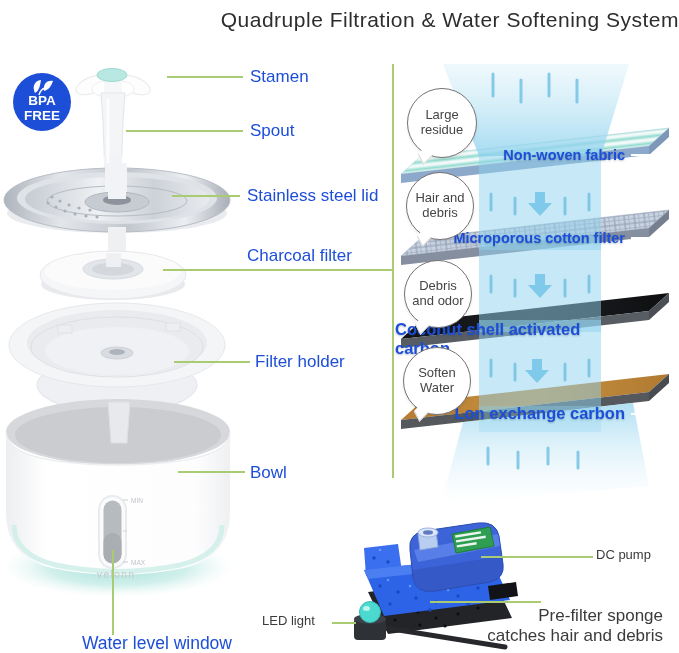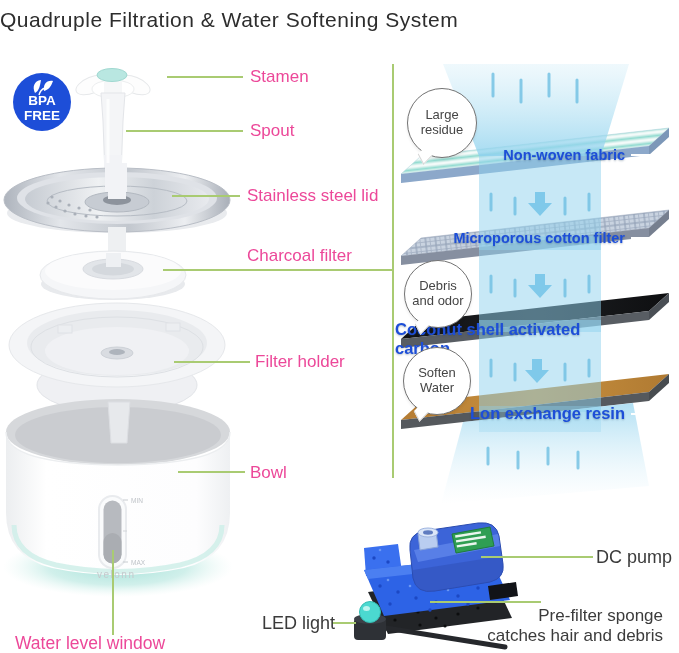--- a/index.html
+++ b/index.html
@@ -1,28 +1,28 @@
 <!DOCTYPE html>
 <html><head>
 <meta charset="utf-8">
 <style>
   html,body{margin:0;padding:0;background:#fff;}
   #stage{
     position:relative;width:679px;height:653px;background:#fff;overflow:hidden;
     font-family:"Liberation Sans",sans-serif;color:#3b3b3b;
   }
   .title{
-    position:absolute;top:8px;left:0;width:679px;text-align:left;
+    position:absolute;top:8px;left:0;width:679px;text-align:right;
     font-size:21px;letter-spacing:.5px;color:#2d2d2d;font-weight:400;
   }
   
   .cline{position:absolute;height:1.5px;background:#a9cb72;}
   .vline{position:absolute;width:1.5px;background:#a9cb72;}
   
-  .plabel{position:absolute;font-size:17px;color:#ec4899;white-space:nowrap;}
+  .plabel{position:absolute;font-size:17px;color:#1d4ed8;white-space:nowrap;}
   
   .badge{
     position:absolute;left:13px;top:73px;width:58px;height:58px;border-radius:50%;
     background:#1d4ed8;display:flex;flex-direction:column;align-items:center;justify-content:flex-end;
     color:#fff;font-weight:bold;font-size:13.5px;line-height:1.1;padding-bottom:7px;box-sizing:border-box;
   }
   .badge .leaf{position:absolute;top:5px;left:50%;transform:translateX(-50%);}
   
   .bubble{
     position:absolute;background:#fff;border:1px solid #737373;border-radius:50%;
@@ -38,21 +38,21 @@
   .bubble span{display:block;width:60px;}
   
   .layer-label{
     position:absolute;display:flex;align-items:center;justify-content:flex-end;
     color:#1d4ed8;font-weight:bold;z-index:5;text-shadow:0 1px 2px rgba(40,70,100,.35);
   }
   .ll-sm{font-size:14.5px;}
   .ll-lg{font-size:16.5px;}
   .ldash{display:inline-block;width:22px;height:2px;background:#fff;margin-left:6px;}
   .ldot{display:inline-block;width:6px;height:6px;border-radius:50%;background:#fff;margin-left:3px;}
-  .bottom-label{position:absolute;font-size:18px;color:#3b3b3b;white-space:nowrap;}
+  .bottom-label{position:absolute;font-size:13px;color:#3b3b3b;white-space:nowrap;}
   .sponge-label{position:absolute;text-align:right;font-size:17px;color:#3b3b3b;line-height:20px;white-space:nowrap;margin-top:16px;}
   svg{position:absolute;}
 </style>
 </head>
 <body>
 
 <div id="stage">
 
   <div class="title">Quadruple Filtration &amp; Water Softening System</div>
 
@@ -269,20 +269,23 @@
         <path d="M142,134 h10 v11 h7 l-12,13 l-12,-13 h7 z"></path>
         <path d="M142,216 h10 v11 h7 l-12,13 l-12,-13 h7 z"></path>
         <path d="M139,301 h10 v11 h7 l-12,13 l-12,-13 h7 z"></path>
       </g>
     </g>
   </svg>
 
   <div class="bubble" style="left:407px;top:88px;width:68px;height:68px;">
     <span>Large residue</span>
   </div>
+  <div class="bubble" style="left:406px;top:172px;width:66px;height:66px;">
+    <span>Hair and debris</span>
+  </div>
   <div class="bubble" style="left:404px;top:260px;width:66px;height:66px;">
     <span>Debris and odor</span>
   </div>
   <div class="bubble" style="left:403px;top:347px;width:66px;height:66px;">
     <span>Soften Water</span>
   </div>
 
   <div class="layer-label ll-sm" style="left:400px;top:147px;width:262px;">
     <span>Non-woven fabric</span>
     <span class="ldash"></span>
@@ -292,21 +295,21 @@
     <span>Microporous cotton filter</span>
     <span class="ldash"></span>
     <span class="ldot"></span>
   </div>
   <div class="layer-label ll-lg" style="left:395px;top:320px;width:267px;">
     <span>Coconut shell activated carbon</span>
     <span class="ldash"></span>
     <span class="ldot"></span>
   </div>
   <div class="layer-label ll-lg" style="left:400px;top:404px;width:262px;">
-    <span>Lon exchange resin</span>
+    <span>Lon exchange carbon</span>
     <span class="ldash"></span>
     <span class="ldot"></span>
   </div>
 
   <svg style="left:340px;top:520px;" width="190" height="133" viewBox="0 0 190 133">
 
     <g>
       <polygon points="28,72 152,56 172,98 48,114" fill="#222427"></polygon>
       <g fill="#0c0d0e">
         <circle cx="45" cy="80" r="1.6"></circle>
@@ -387,21 +390,21 @@
   <div class="cline" style="left:481px;top:556px;width:112px;"></div>
   <div class="cline" style="left:430px;top:601px;width:111px;"></div>
   <div class="cline" style="left:332px;top:622px;width:24px;"></div>
 
   <div class="plabel" style="left:250px;top:67px;">Stamen</div>
   <div class="plabel" style="left:250px;top:121px;">Spout</div>
   <div class="plabel" style="left:247px;top:186px;">Stainless steel lid</div>
   <div class="plabel" style="left:247px;top:246px;">Charcoal filter</div>
   <div class="plabel" style="left:255px;top:352px;">Filter holder</div>
   <div class="plabel" style="left:250px;top:463px;">Bowl</div>
-  <div class="plabel" style="left:15px;top:633px;width:200px;text-align:left;font-size:17.5px;">Water level window</div>
+  <div class="plabel" style="left:32px;top:633px;width:200px;text-align:right;font-size:17.5px;">Water level window</div>
 
   <div class="bottom-label" style="left:596px;top:547px;">DC pump</div>
   <div class="sponge-label" style="right:16px;top:590px;">
     <div>Pre-filter sponge</div>
     <div>catches hair and debris</div>
   </div>
   <div class="bottom-label" style="left:262px;top:613px;">LED light</div>
 
 </div>
 

